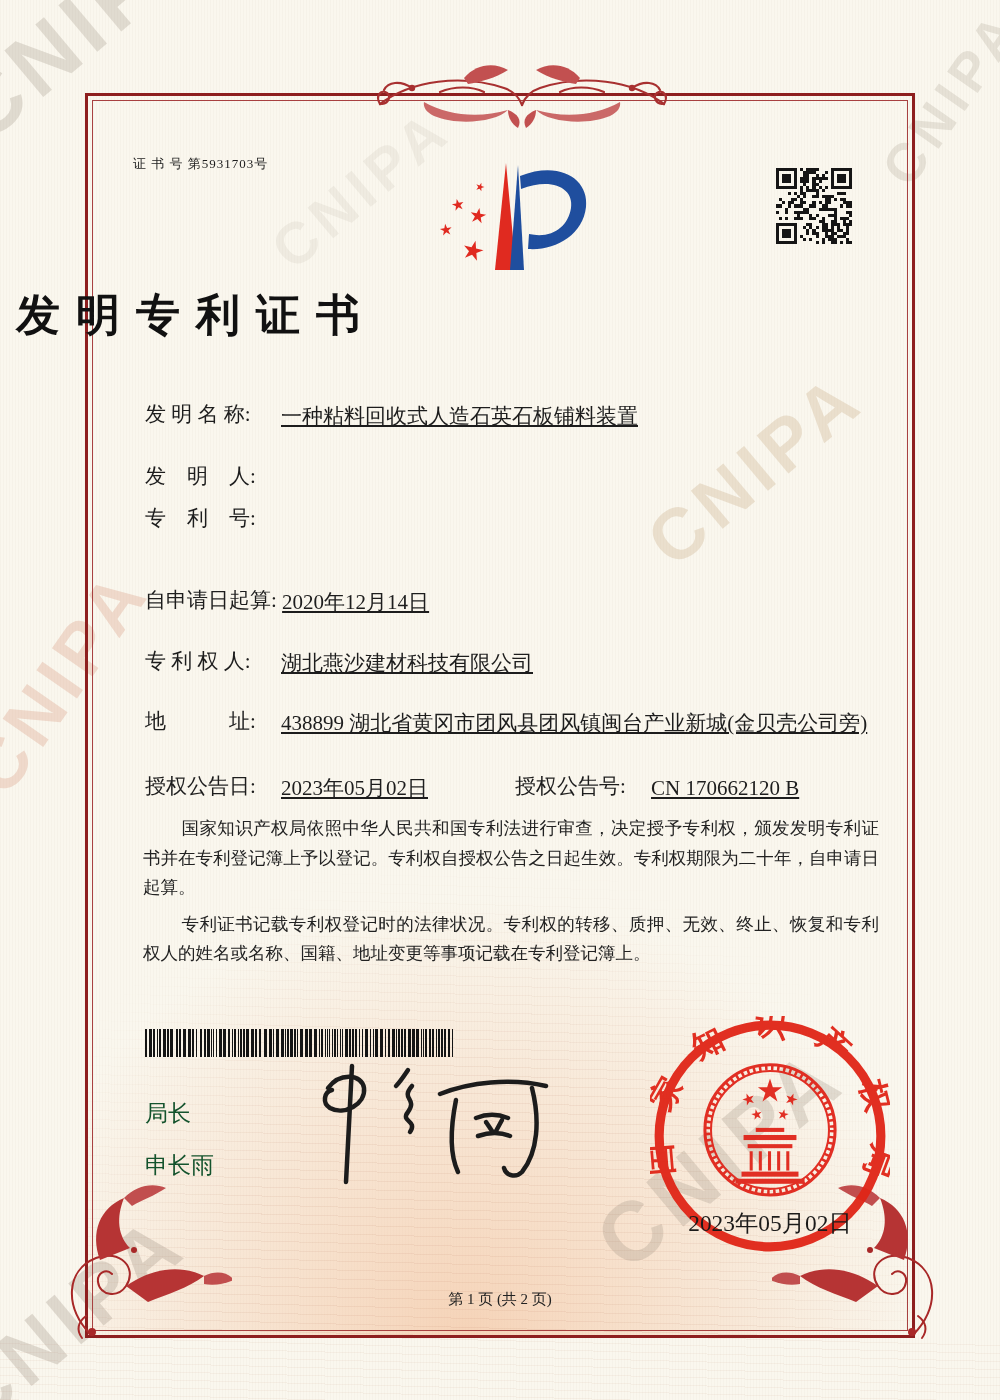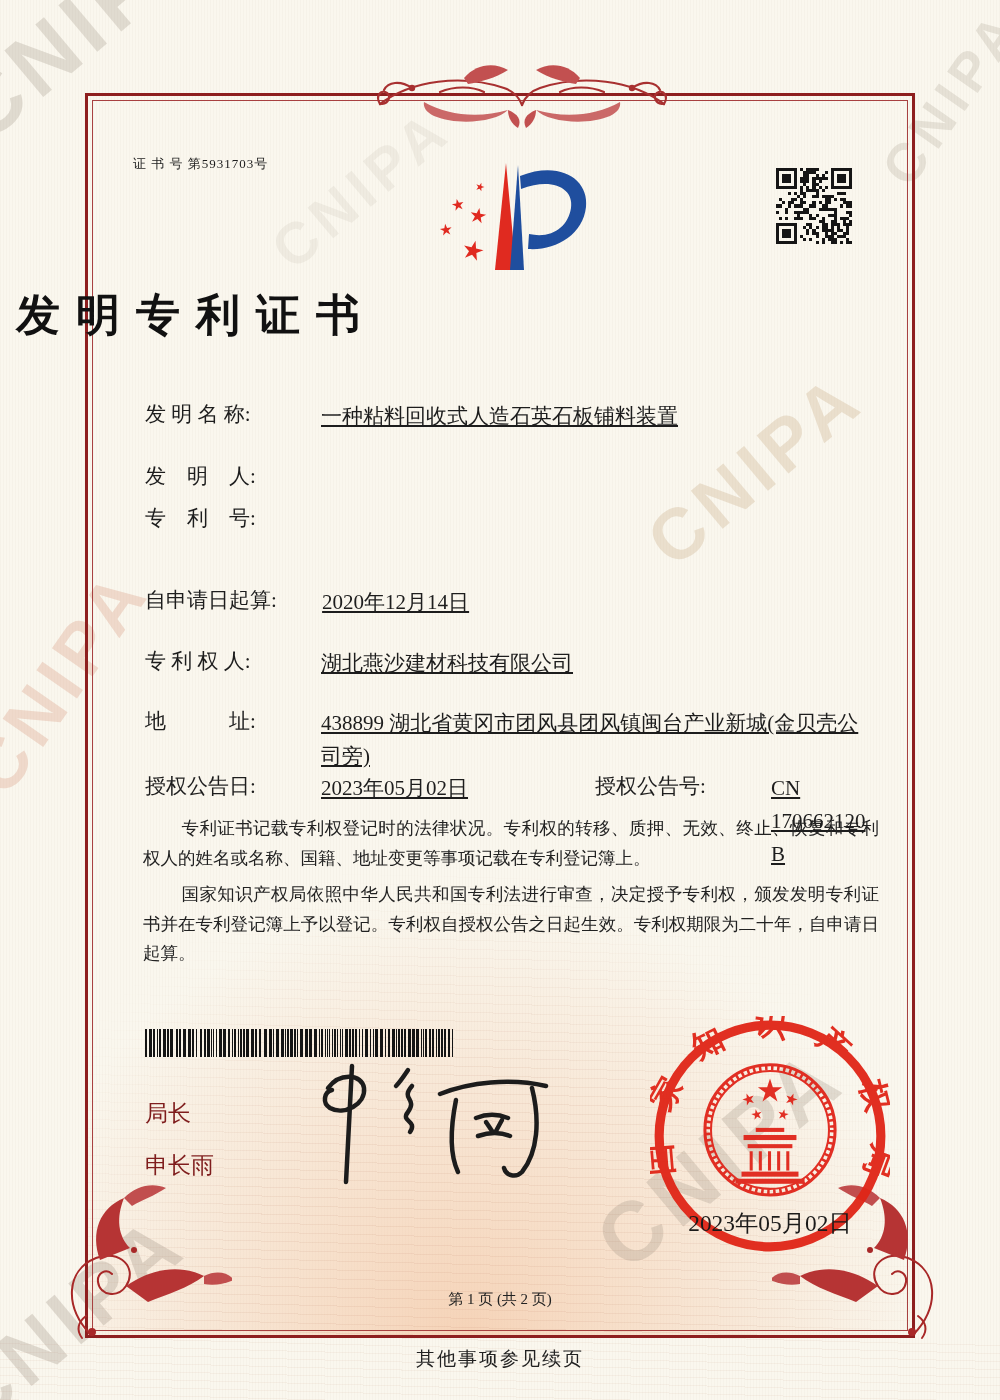--- a/index.html
+++ b/index.html
@@ -51,34 +51,34 @@
   .orn-bl{left:56px;top:1166px;}
   .orn-br{left:772px;top:1166px;transform:scaleX(-1);}
   
   .cert-no{position:absolute;left:133px;top:155px;z-index:5;font-size:13px;letter-spacing:1px;}
   .logo{position:absolute;left:425px;top:152px;z-index:5;}
   .qr{position:absolute;left:776px;top:168px;z-index:5;}
   .title{
     position:absolute;left:0;right:0;top:286px;z-index:5;
     font-size:44px;font-weight:bold;letter-spacing:16px;text-indent:16px;color:#111;
   }
-  .row{position:absolute;left:145px;width:728px;z-index:5;font-size:21px;display:flex;gap:40px;}
+  .row{position:absolute;left:145px;width:728px;z-index:5;font-size:21px;display:flex;}
   .row .lbl{flex:0 0 136px;white-space:pre;}
   .row .val{flex:1 1 auto;line-height:33px;text-decoration:underline;}
   .r1{top:400px}.r2{top:462px}.r3{top:504px}.r4{top:586px}.r5{top:647px}
   .r6{top:707px}
   .r7{top:772px}
   .r7 .val1{flex:0 0 234px;}
   .r7 .lbl2{flex:0 0 136px;font-family:Liberation Serif, serif;}
   .paras{position:absolute;left:143px;top:814px;width:736px;z-index:5;
          font-size:17.5px;line-height:29.5px;text-align:justify;color:#222;}
   .paras p{margin:0 0 7px 0;text-indent:2.2em;}
   .barcode{position:absolute;left:145px;top:1029px;z-index:5;}
   .signer{position:absolute;left:145px;z-index:5;font-size:23px;
-          font-family:Liberation Sans, sans-serif;color:#7f1d1d;}
+          font-family:Liberation Sans, sans-serif;color:#14532d;}
   .signer.t{top:1098px}.signer.n{top:1150px}
   .signature{position:absolute;left:300px;top:1060px;z-index:5;}
   .seal{position:absolute;left:650px;top:1016px;z-index:6;opacity:.95;}
   .pageinfo{position:absolute;left:0;right:0;top:1290px;z-index:5;text-align:center;font-size:15px;color:#222;}
   .contnote{position:absolute;left:0;right:0;top:1346px;z-index:5;text-align:center;font-size:19px;color:#222;letter-spacing:2px;}
 </style>
 </head>
 <body>
 
 <div class="page">
@@ -470,22 +470,22 @@
     <span class="val">438899 湖北省黄冈市团风县团风镇闽台产业新城(金贝壳公司旁)</span>
   </div>
   <div class="row r7">
     <span class="lbl">授权公告日: </span>
     <span class="val val1">2023年05月02日</span>
     <span class="lbl lbl2">授权公告号: </span>
     <span class="val">CN 170662120 B</span>
   </div>
 
   <div class="paras">
+    <p>国家知识产权局依照中华人民共和国专利法进行审查，决定授予专利权，颁发发明专利证书并在专利登记簿上予以登记。专利权自授权公告之日起生效。专利权期限为二十年，自申请日起算。</p>
     <p>专利证书记载专利权登记时的法律状况。专利权的转移、质押、无效、终止、恢复和专利权人的姓名或名称、国籍、地址变更等事项记载在专利登记簿上。</p>
-    <p>国家知识产权局依照中华人民共和国专利法进行审查，决定授予专利权，颁发发明专利证书并在专利登记簿上予以登记。专利权自授权公告之日起生效。专利权期限为二十年，自申请日起算。</p>
   </div>
 
   <svg class="barcode" id="barcode-svg" width="312" height="28" viewBox="0 0 312 28" shape-rendering="crispEdges">
       <rect x="0" y="0" width="2" height="28" fill="#141414"></rect>
       <rect x="4" y="0" width="3" height="28" fill="#141414"></rect>
       <rect x="8" y="0" width="2" height="28" fill="#141414"></rect>
       <rect x="12" y="0" width="1" height="28" fill="#141414"></rect>
       <rect x="14" y="0" width="2" height="28" fill="#141414"></rect>
       <rect x="18" y="0" width="3" height="28" fill="#141414"></rect>
       <rect x="22" y="0" width="2" height="28" fill="#141414"></rect>
@@ -617,15 +617,14 @@
       <rect x="116" y="133" width="3" height="19"></rect>
       <rect x="125" y="133" width="3" height="19"></rect>
       <rect x="134" y="133" width="3" height="19"></rect>
       <rect x="90" y="153" width="56" height="5"></rect>
       <rect x="84" y="160" width="68" height="5"></rect>
     </g>
     <text x="118" y="211" text-anchor="middle" font-size="23" fill="#101010" font-family="Liberation Serif, DejaVu Serif, serif">2023年05月02日</text>
   </svg>
 
   <div class="pageinfo">第 1 页 (共 2 页)</div>
-  <div class="contnote">其他事项参见续页</div>
 
 </div>
 
 </body></html>

